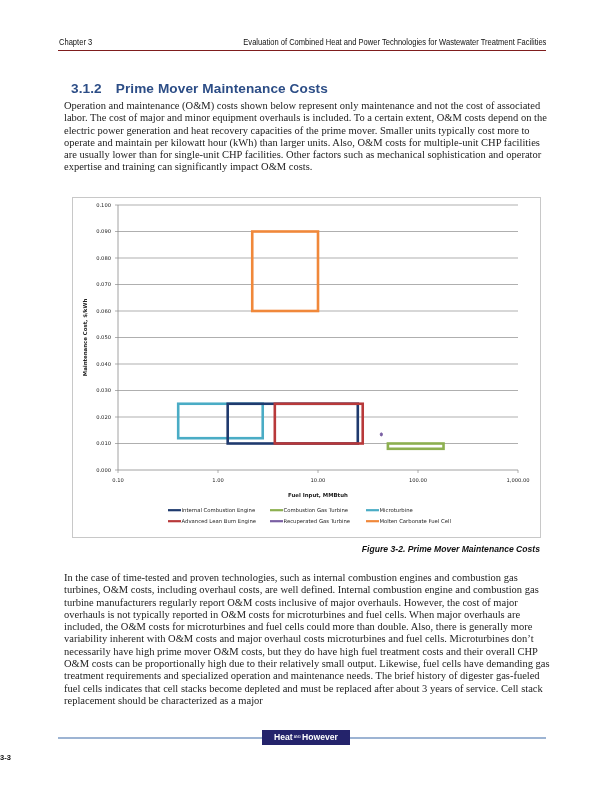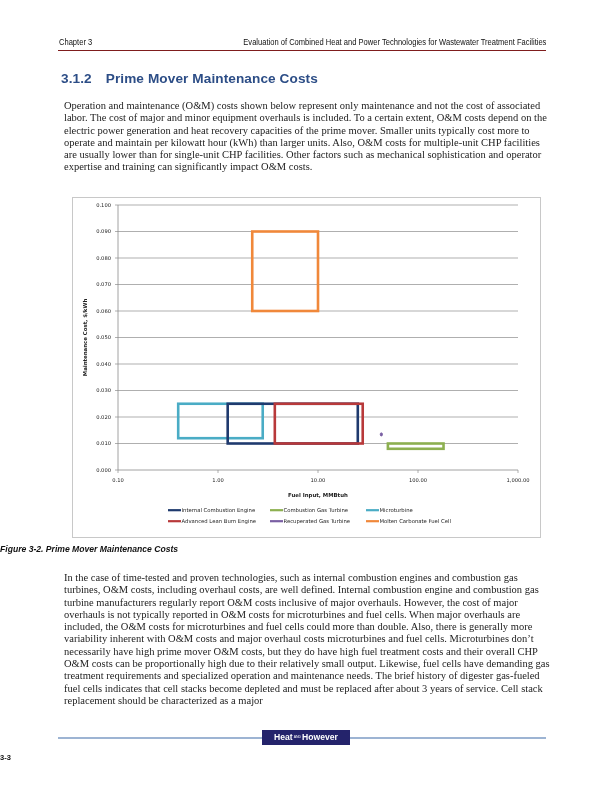--- a/index.html
+++ b/index.html
@@ -1,30 +1,30 @@
 <!DOCTYPE html>
 <html><head>
 <meta charset="utf-8">
 <style>
   html,body{margin:0;padding:0;background:#fff;}
   body{width:612px;height:792px;position:relative;overflow:hidden;font-family:"Liberation Serif",serif;color:#222;}
   .hdr{position:absolute;top:36px;left:58px;width:488px;height:14px;border-bottom:1px solid #7f1d1d;font-family:"Liberation Sans",sans-serif;font-size:8.6px;color:#111;}
   .hdr .l{position:absolute;left:1px;top:1px;transform:scaleX(0.88);transform-origin:left;}
   .hdr .r{position:absolute;right:0;top:1px;transform:scaleX(0.88);transform-origin:right;}
-  h2{position:absolute;top:71px;left:61px;margin:0;font-family:"Liberation Sans",sans-serif;font-weight:bold;font-size:13.6px;color:#2c4d86;letter-spacing:0.1px;}
+  h2{position:absolute;top:71px;left:61px;margin:10px;font-family:"Liberation Sans",sans-serif;font-weight:bold;font-size:13.6px;color:#2c4d86;letter-spacing:0.1px;}
   h2 .num{margin-right:14px;}
   .para{position:absolute;left:61px;width:488px;font-size:10.5px;line-height:12.3px;margin:3px;text-align:left;}
   #p1{top:97px;}
   #p2{top:569px;}
   .chartbox{position:absolute;left:72px;top:197px;width:467px;height:339px;border:1px solid #c8c8c8;background:#fff;}
   svg{position:absolute;left:0;top:0;}
   .tick{font-family:"DejaVu Sans",sans-serif;font-size:5.2px;fill:#222;}
   .axlbl{font-family:"DejaVu Sans",sans-serif;font-size:5.4px;font-weight:bold;fill:#222;}
   .leg{font-family:"DejaVu Sans",sans-serif;font-size:5.3px;fill:#222;}
-  .caption{position:absolute;top:544px;left:0;width:595px;text-align:left;font-family:"Liberation Sans",sans-serif;font-style:italic;font-weight:bold;font-size:8.6px;color:#111;}
+  .caption{position:absolute;top:544px;left:0;width:540px;text-align:right;font-family:"Liberation Sans",sans-serif;font-style:italic;font-weight:bold;font-size:8.6px;color:#111;}
   .footer-line{position:absolute;top:737px;left:58px;width:488px;height:2px;background:#9db4d3;}
   .logo{position:absolute;top:730px;left:262px;width:88px;height:15px;background:#24236b;color:#fff;font-family:"Liberation Sans",sans-serif;font-weight:bold;font-size:8.6px;line-height:15px;text-align:center;}
   .logo .and{font-size:3.5px;font-weight:normal;margin:0 1px;vertical-align:middle;}
   .pagenum{position:absolute;top:753px;left:0;width:612px;text-align:left;font-family:"Liberation Sans",sans-serif;font-weight:bold;font-size:7.5px;color:#111;}
 </style>
 </head>
 <body>
 
 <div class="hdr">
   <span class="l">Chapter 3</span>

